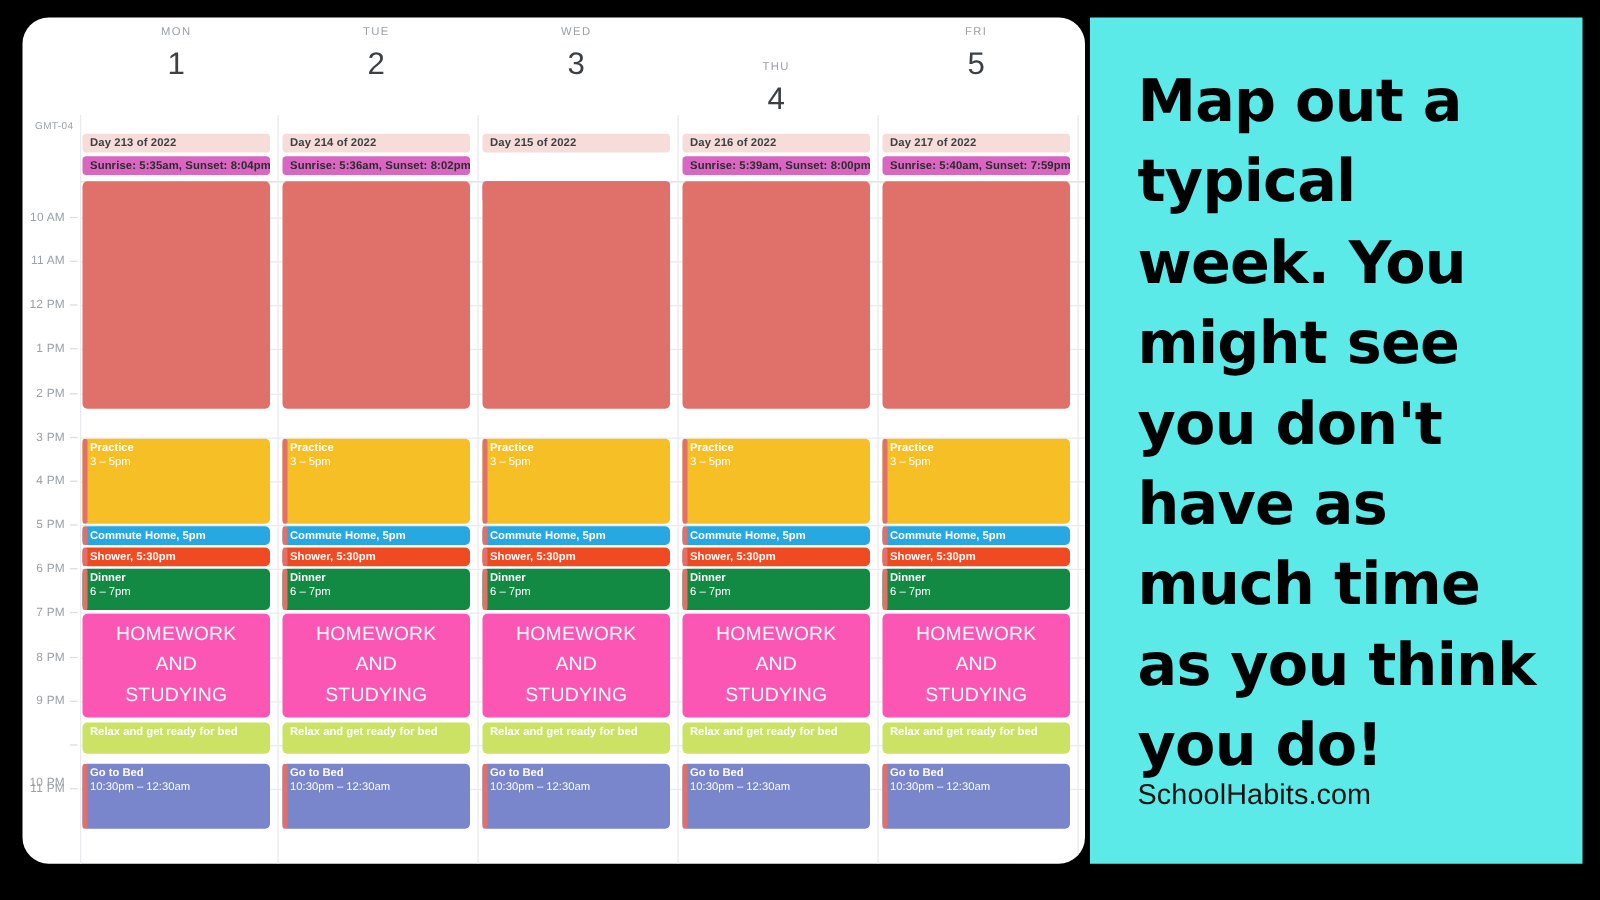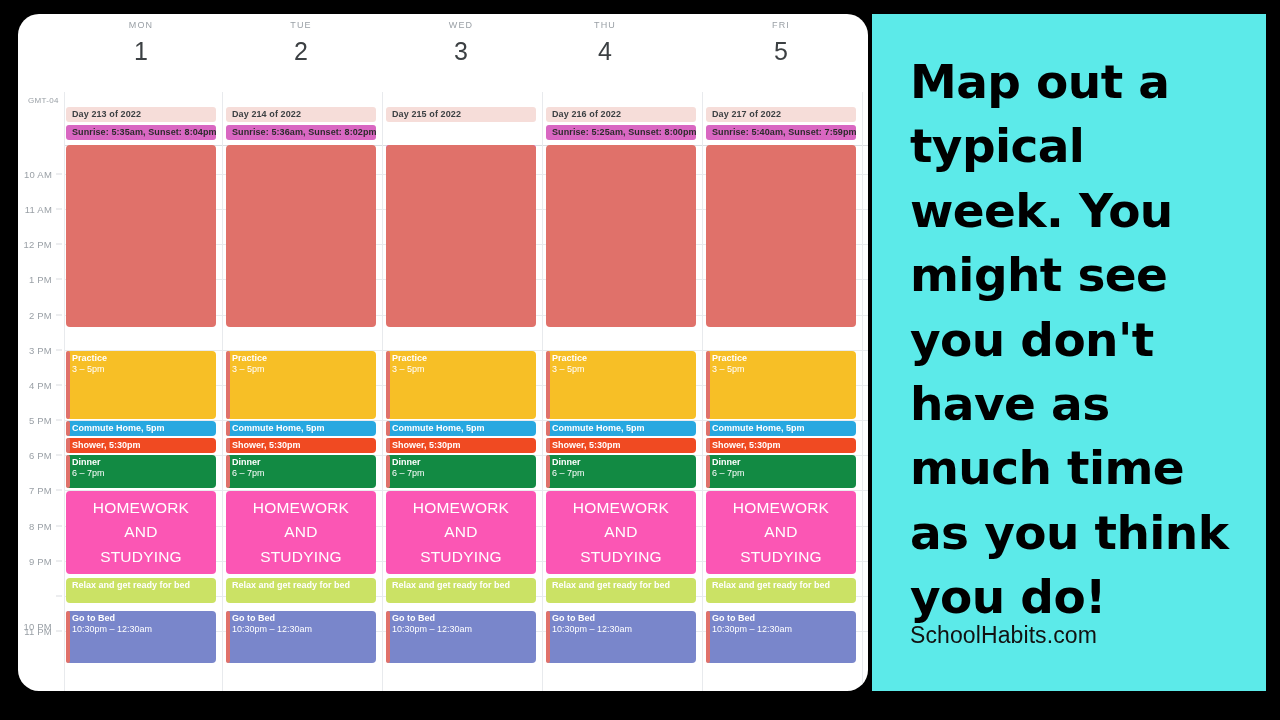--- a/index.html
+++ b/index.html
@@ -123,21 +123,21 @@
             <div class="dnum">1</div>
           </div>
           <div class="dayhead" style="left: 208px;">
             <div class="dow">TUE</div>
             <div class="dnum">2</div>
           </div>
           <div class="dayhead" style="left: 368px;">
             <div class="dow">WED</div>
             <div class="dnum">3</div>
           </div>
-          <div class="dayhead" style="left: 512px;">
+          <div class="dayhead" style="left: 528px; margin-top: 28px;">
             <div class="dow">THU</div>
             <div class="dnum">4</div>
           </div>
           <div class="dayhead" style="left: 688px;">
             <div class="dow">FRI</div>
             <div class="dnum">5</div>
           </div>
         </div>
     </div>
 
@@ -295,21 +295,21 @@
               <div class="t2" style="font-size: 9px;">10:30pm – 12:30am</div>
             </div>
             <div class="stripe" style="top: 259px; height: 68px; background: rgb(224, 113, 106);"></div>
             <div class="stripe" style="top: 329px; height: 15px; background: rgb(224, 113, 106);"></div>
             <div class="stripe" style="top: 346px; height: 15px; background: rgb(224, 113, 106);"></div>
             <div class="stripe" style="top: 363px; height: 33px; background: rgb(224, 113, 106);"></div>
             <div class="stripe" style="top: 519px; height: 52px; background: rgb(224, 113, 106);"></div>
           </div>
           <div class="daycol" style="left: 528px;">
             <div class="allday day-of-year" style="top: 15px; height: 15px;">Day 216 of 2022</div>
-            <div class="allday sunrise" style="top: 33px; height: 15px;">Sunrise: 5:25am, Sunset: 8:00pm</div>
+            <div class="allday sunrise" style="top: 33px; height: 15px;">Sunrise: 5:39am, Sunset: 8:00pm</div>
             <div class="block-big" style="position: absolute; top: 53px; height: 182px; left: 0px; width: 100%; background: rgb(224, 113, 106); border-radius: 4px; overflow: hidden; color: rgb(255, 255, 255);"></div>
             <div style="position: absolute; top: 259px; height: 68px; left: 0px; width: 100%; background: rgb(247, 191, 38); border-radius: 4px; overflow: hidden; color: rgb(255, 255, 255); padding: 2px 4px 2px 6px; line-height: 1.18;">
               <div class="t1" style="font-size: 9px; font-weight: bold;">Practice</div>
               <div class="t2" style="font-size: 9px;">3 – 5pm</div>
             </div>
             <div style="position: absolute; top: 329px; height: 15px; left: 0px; width: 100%; background: rgb(40, 168, 224); border-radius: 4px; overflow: hidden; color: rgb(255, 255, 255); padding: 2px 4px 2px 6px; line-height: 1.18;">
               <div class="t1" style="font-size: 9px; font-weight: bold;">Commute Home, 5pm</div>
             </div>
             <div style="position: absolute; top: 346px; height: 15px; left: 0px; width: 100%; background: rgb(240, 74, 34); border-radius: 4px; overflow: hidden; color: rgb(255, 255, 255); padding: 2px 4px 2px 6px; line-height: 1.18;">
               <div class="t1" style="font-size: 9px; font-weight: bold;">Shower, 5:30pm</div>

